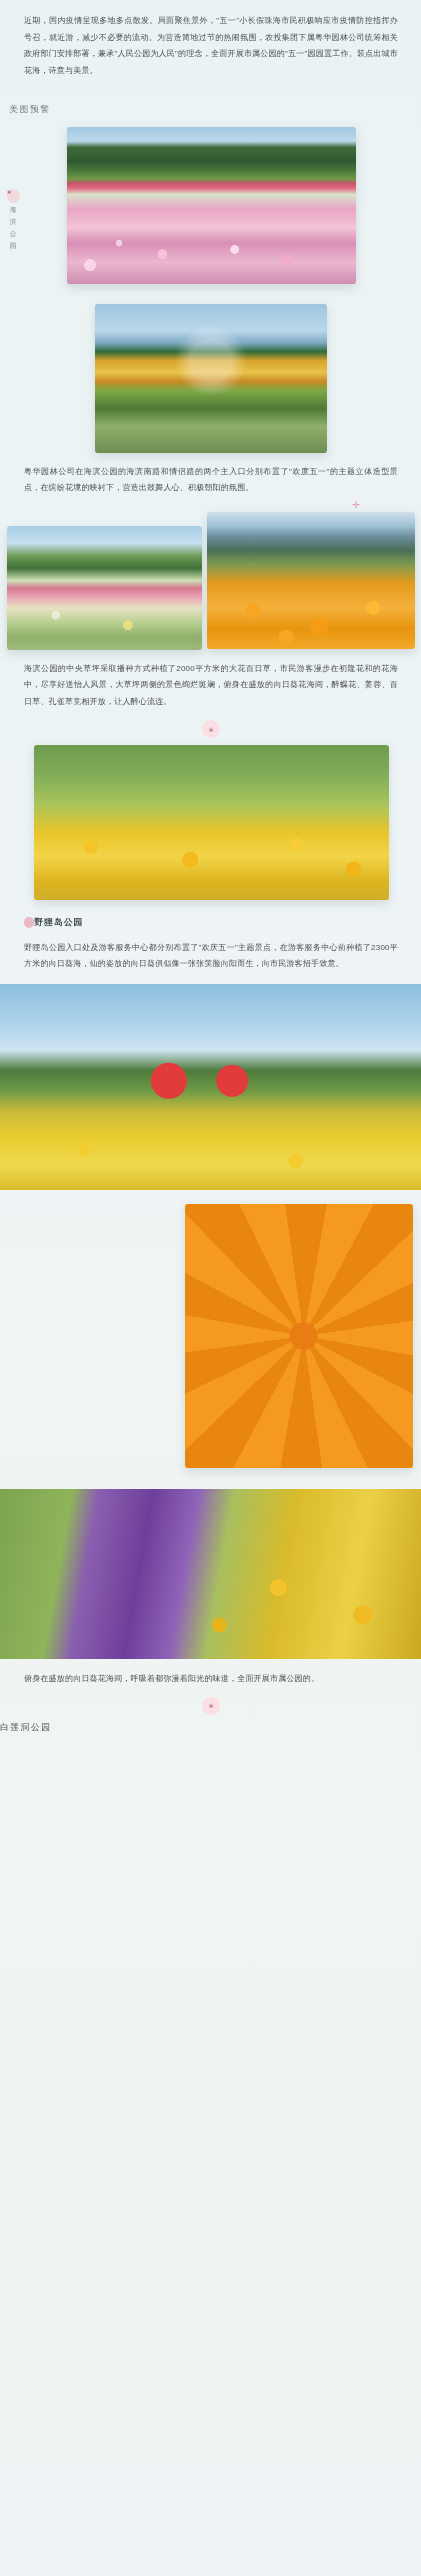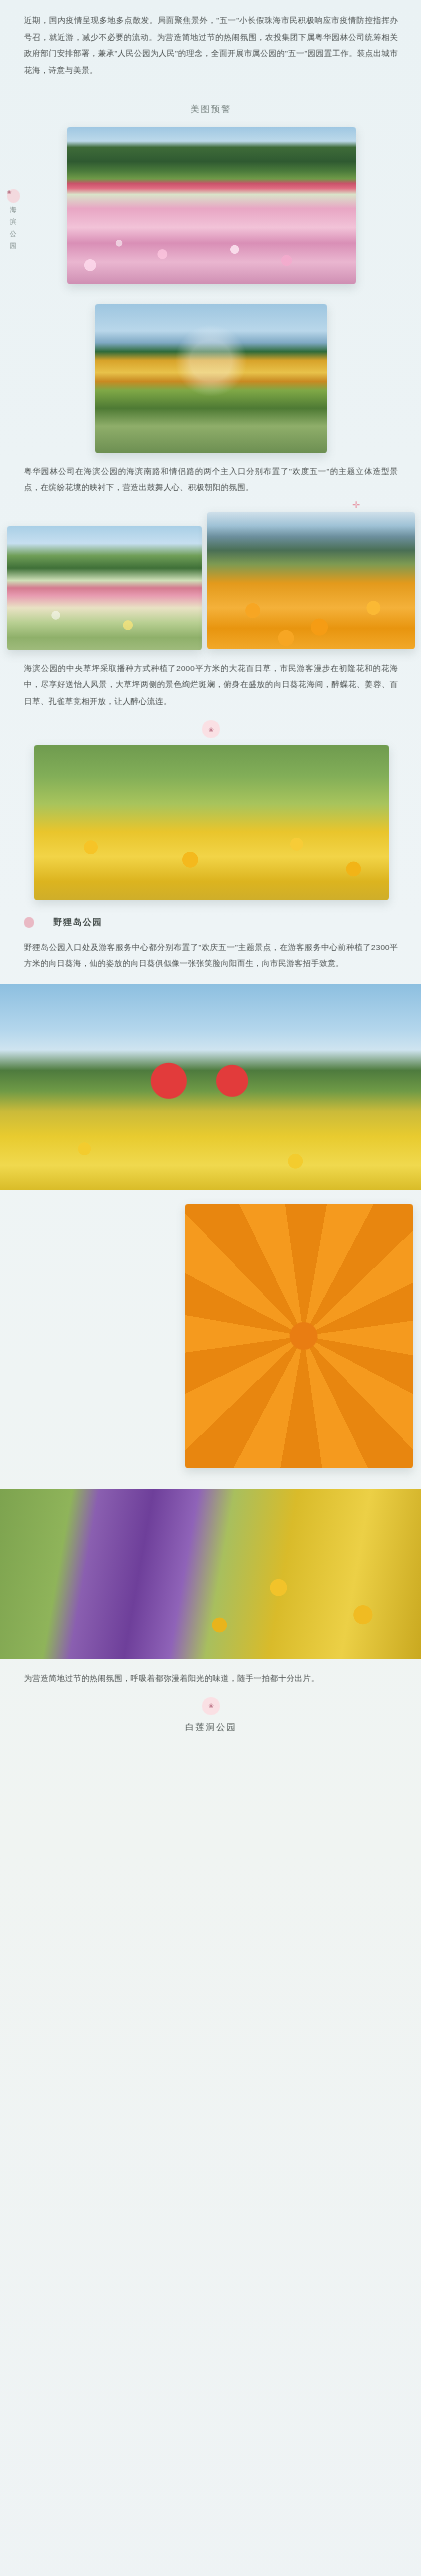--- a/index.html
+++ b/index.html
@@ -18,21 +18,20 @@
   }
   .intro {
     padding: 13.4px 24px 5.2px 24px;
     font-size: 8px;
     line-height: 2.05;
     color: #4a4f4e;
     text-align: justify;
     letter-spacing: 0.2px;
   }
   .section-title-wrap {
-    text-align: center;
     margin: 17.5px 0 9.3px 0;
   }
   .section-title {
     display: inline-block;
     font-size: 8.8px;
     color: #6f7b78;
     letter-spacing: 1.5px;
     padding: 2.1px 9.3px;
   }
   .img-block { position: relative; margin: 0 auto; }
@@ -216,32 +215,32 @@
     display: flex; align-items: center; justify-content: center;
     font-size: 6.2px;
   }
   .plus {
     position: absolute;
     color: #e79aa8;
     font-size: 9.3px;
     line-height: 1;
   }
   .park-head {
-    display: flex; align-items: center; gap: 19px;
+    display: flex; align-items: center; gap: 0;
     padding: 4.1px 24px 0 24px;
   }
   .park-head .dot {
     width: 10.3px; height: 10.3px; border-radius: 50%;
     background: #e9b9c4;
   }
   .park-head .name {
     font-size: 8.8px; color: #3f4745; letter-spacing: 1px; font-weight: bold;
   }
   .footer-title {
-    text-align: center;
+    text-align: left;
     font-size: 8.8px;
     color: #4a5250;
     letter-spacing: 1.5px;
     padding: 5.2px 0 0 0;
     font-family: Liberation Serif, serif;
   }
 </style>
 </head>
 <body>
 
@@ -316,20 +315,20 @@
     </div>
     <div class="img-block" style="flex:1;height:264px;">
       <div class="photo shadow ph-orange-flower"></div>
     </div>
   </div>
 
   <div class="img-block" style="width:100%;height:170px;margin-top:20.6px;">
     <div class="photo ph-purple-walk" style="border-radius:0;"></div>
   </div>
 
-  <div class="para">为营造简地过节的热闹氛围，呼吸着都弥漫着阳光的味道，随手一拍都十分出片。</div>
+  <div class="para">俯身在盛放的向日葵花海间，呼吸着都弥漫着阳光的味道，全面开展市属公园的。</div>
 
   <div class="center-marker">❀</div>
 
   <div class="footer-title">白莲洞公园</div>
 
 </div>
 
 
 </body></html>

